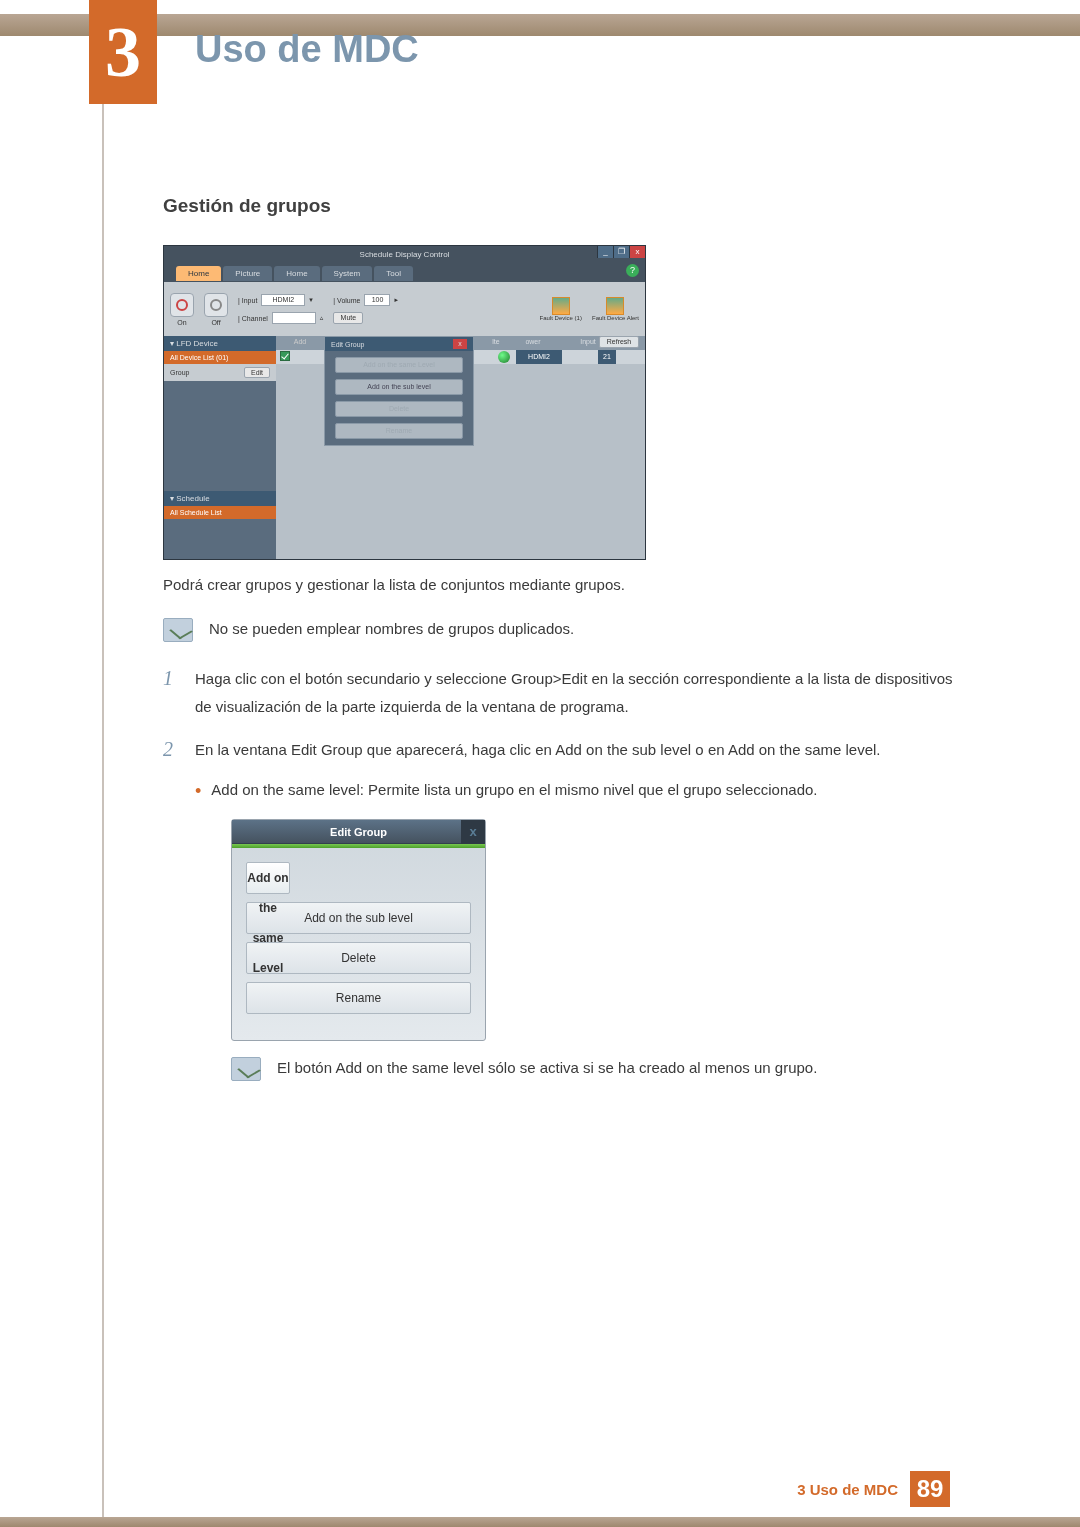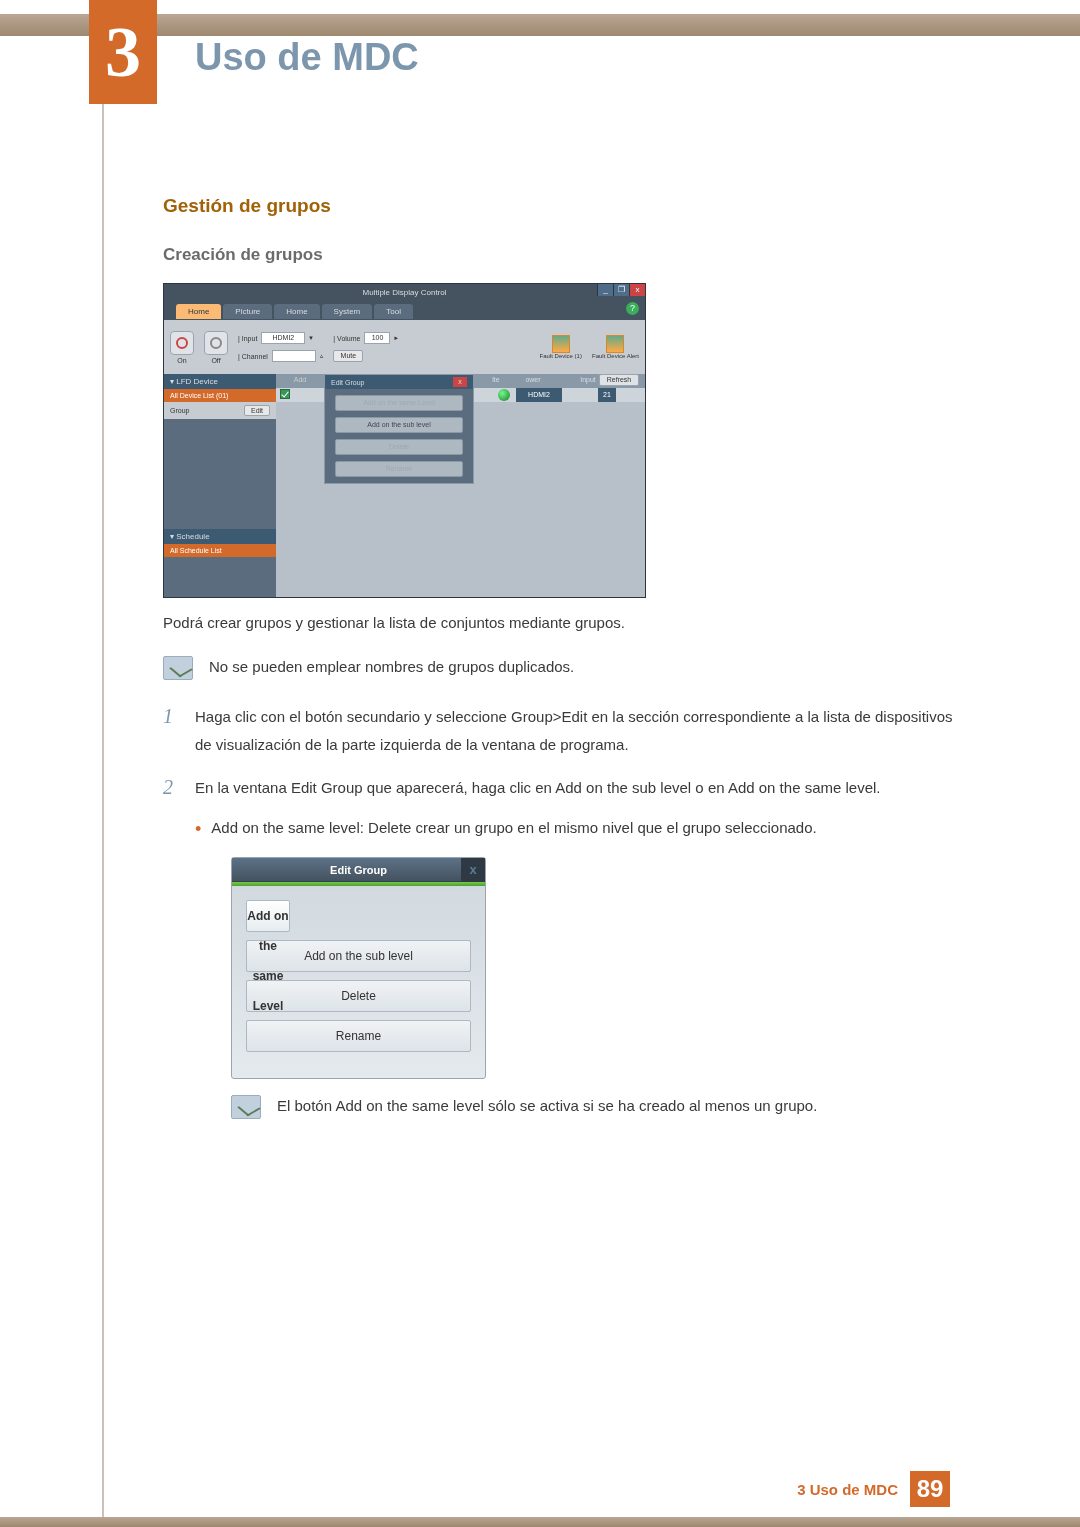--- a/index.html
+++ b/index.html
@@ -2,23 +2,23 @@
 <html><head>
 <meta charset="utf-8">
 <style>
   * { box-sizing: border-box; margin: 0; padding: 0; }
   body { width: 1080px; height: 1527px; background: #fff; font-family: Arial, sans-serif; position: relative; }
   .page { width: 1080px; height: 1527px; position: relative; }
   .left-rule { position: absolute; left: 102px; top: 0; width: 2px; height: 1527px; background: #c9c1ba; }
   .top-bar { position: absolute; top: 14px; left: 0; right: 0; height: 22px; background: linear-gradient(#b9a694, #9e896f); }
   .chapter-badge { position: absolute; left: 89px; top: 0; width: 68px; height: 104px; background: #d36a2a; display: flex; align-items: center; justify-content: center; }
   .chapter-badge span { color: #fff; font-size: 72px; font-weight: bold; font-family: Georgia, serif; }
-  .chapter-title { position: absolute; left: 195px; top: 36px; font-size: 38px; font-weight: bold; color: #7c96ad; font-family: Arial, sans-serif; }
+  .chapter-title { position: absolute; left: 195px; top: 28px; font-size: 38px; font-weight: bold; color: #7c96ad; font-family: Arial, sans-serif; }
   .content { position: absolute; left: 163px; top: 195px; width: 790px; }
-  .h1 { color: #a16207; font-size: 19px; font-weight: bold; margin-bottom: 28px; }
+  .h1 { color: #404040; font-size: 19px; font-weight: bold; margin-bottom: 28px; }
   .h2 { color: #6b6b6b; font-size: 17px; font-weight: bold; margin-bottom: 18px; }
   .body-text { color: #3a3a3a; font-size: 15px; line-height: 1.75; margin: 12px 0; }
   .note-row { display: flex; align-items: flex-start; gap: 16px; margin: 18px 0 22px 0; }
   .note-icon { width: 30px; height: 24px; background: #c2d0dd; border: 1px solid #99adbf; border-radius: 2px; position: relative; flex: 0 0 30px; margin-top: 2px; }
   .note-icon::after { content: ""; position: absolute; right: 4px; bottom: 3px; width: 12px; height: 12px; border: 2px solid #5a7d58; border-left: none; border-top: none; transform: rotate(40deg) skewX(-20deg); }
   .step-list { list-style: none; }
   .step-list > li { display: flex; gap: 14px; margin-bottom: 14px; }
   .step-num { color: #7c96ad; font-size: 20px; font-style: italic; font-family: Georgia, serif; flex: 0 0 18px; line-height: 1.3; }
   .step-body { flex: 1; color: #3a3a3a; font-size: 15px; line-height: 1.9; }
   .step-body b { font-weight: normal; }
@@ -84,24 +84,23 @@
 <div class="page">
   <div class="left-rule"></div>
   <div class="top-bar"></div>
   <div class="chapter-badge">
       <span>3</span>
     </div>
   <div class="chapter-title">Uso de MDC</div>
 
   <div class="content">
     <div class="h1">Gestión de grupos</div>
-    <div class="h2">Creación de grupos</div>
 
     <div class="mdc-window">
-      <div class="mdc-title">Multiple Display Control</div>
+      <div class="mdc-title">Schedule Display Control</div>
       <div class="win-ctrls">
         <div class="win-btn">_</div>
         <div class="win-btn">❐</div>
         <div class="win-btn close">x</div>
       </div>
       <div class="help-btn">?</div>
       <div class="tabs">
         <div class="tab active">Home</div>
         <div class="tab">Picture</div>
         <div class="tab">Home</div>
@@ -207,21 +206,21 @@
           <span>Haga clic con el botón secundario y seleccione </span><b>Group&gt;Edit</b><span> en la sección correspondiente a la lista de dispositivos de visualización de la parte izquierda de la ventana de programa.</span>
         </div>
       </li>
       <li>
         <div class="step-num">2</div>
         <div class="step-body">
           <span>En la ventana </span><b>Edit Group</b><span> que aparecerá, haga clic en </span><b>Add on the sub level</b><span> o en </span><b>Add on the same level</b><span>.</span>
           <ul class="sub-bullets">
             <li>
               <span class="red-bullet">•</span>
-              <span><b>Add on the same level</b><span>: Delete crear un grupo en el mismo nivel que el grupo seleccionado.</span></span>
+              <span><b>Add on the same level</b><span>: Permite lista un grupo en el mismo nivel que el grupo seleccionado.</span></span>
             </li>
           </ul>
 
           <div class="dlg">
             <div class="dlg-title">
               <span>Edit Group</span>
               <div class="dlg-close">x</div>
             </div>
             <div class="dlg-green"></div>
             <div class="dlg-body">

